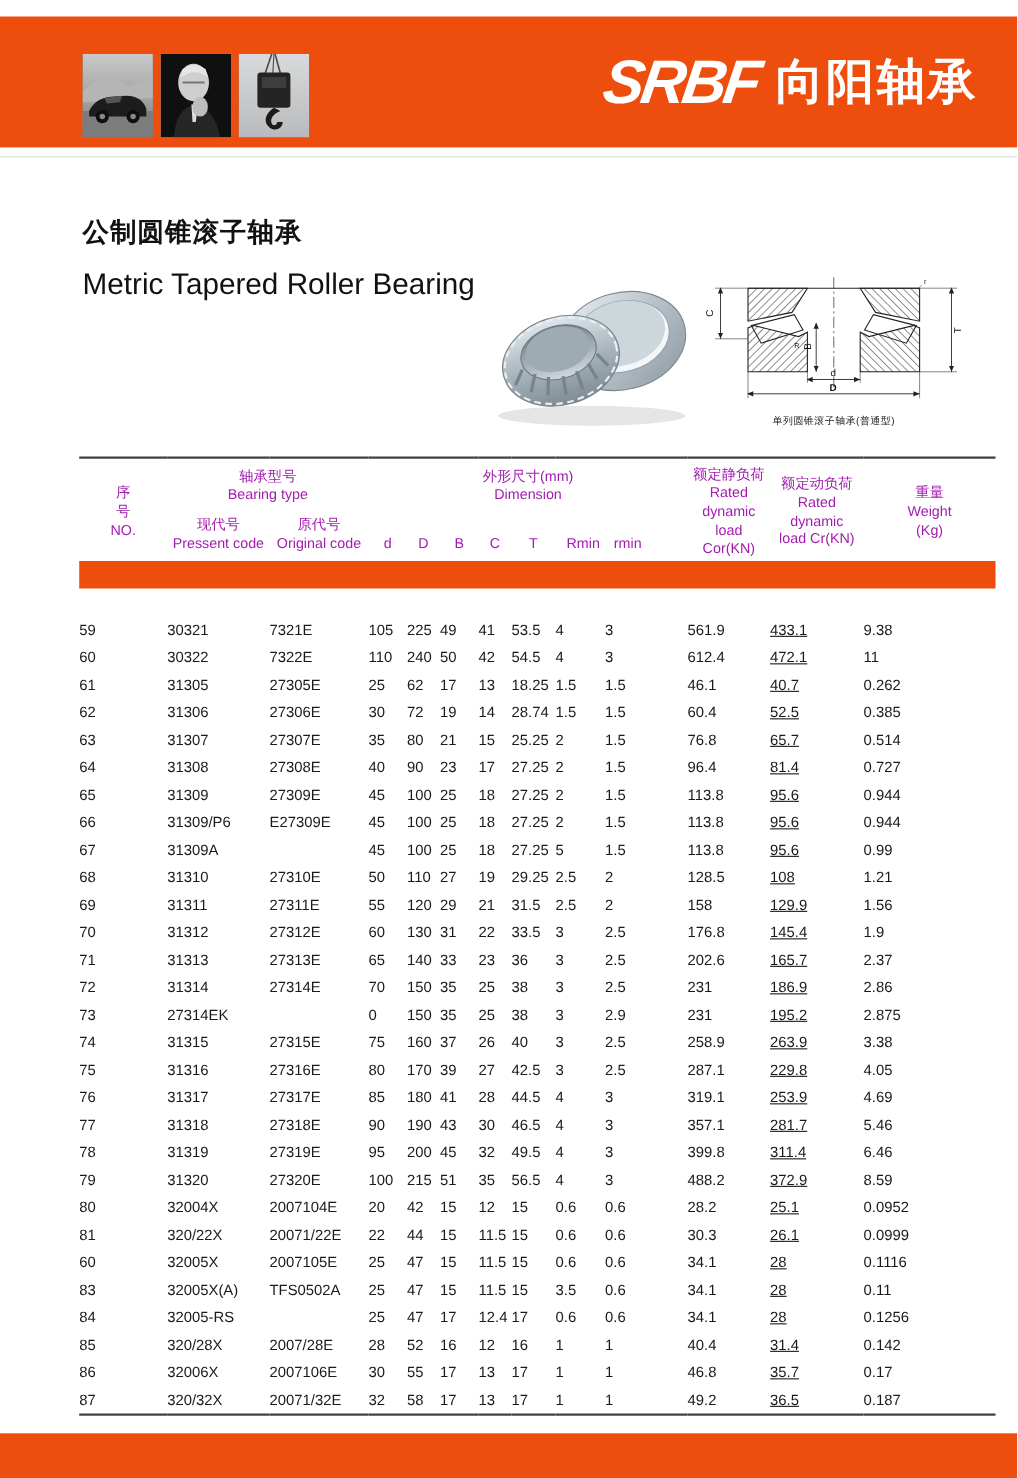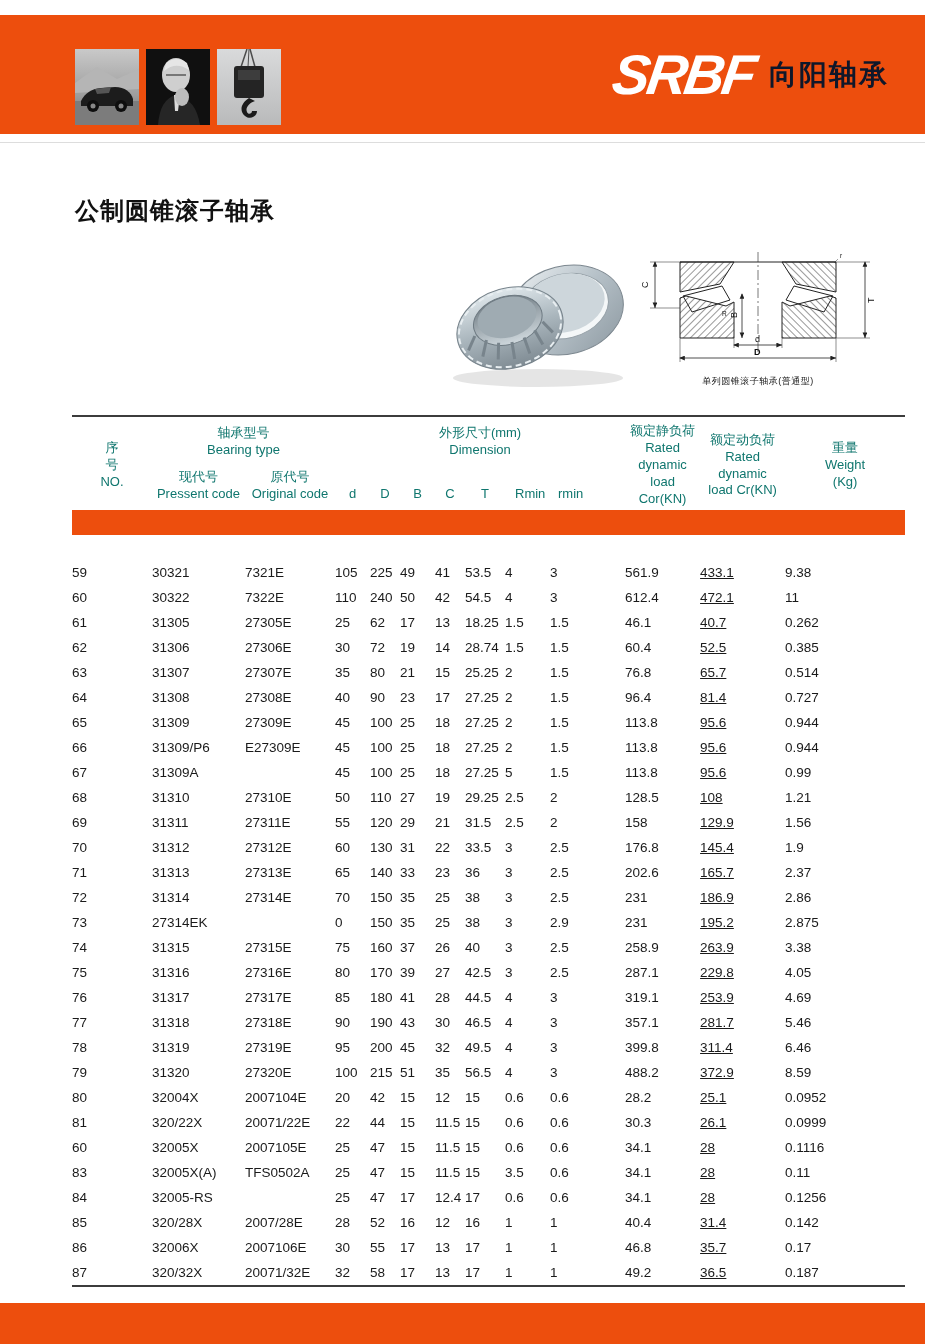--- a/index.html
+++ b/index.html
@@ -10,37 +10,37 @@
   }
   
   .topbar { position:absolute; left:0; top:15px; width:925px; height:119px; background:#ED4E0D; }
   .photos { position:absolute; left:75px; top:34px; display:flex; gap:7px; }
   .photo { width:64px; height:76px; background:#888; overflow:hidden; }
   .logo { position:absolute; right:36px; top:0; height:119px; display:flex; align-items:center; gap:16px; }
   .logo-latin {
     color:#fff; font-size:56px; font-weight:900; letter-spacing:-3px;
     transform:skewX(-8deg); line-height:1; font-style:italic;
   }
-  .logo-cn { color:#0f172a; font-size:28px; font-weight:900; letter-spacing:2px; line-height:1; }
+  .logo-cn { color:#ffffff; font-size:44px; font-weight:900; letter-spacing:2px; line-height:1; }
   .header-divider { position:absolute; left:0; top:142px; width:925px; height:1px; background:#ddd; }
   
   .title-block { position:absolute; left:75px; top:195px; }
   .title-cn { margin:0; font-size:24px; font-weight:700; letter-spacing:1px; color:#111; }
   .title-en { margin:16px 0 0 0; font-size:27px; font-weight:400; color:#111; }
   
   .bearing-photo { position:absolute; left:438px; top:240px; width:195px; height:152px; }
   .diagram { position:absolute; left:622px; top:250px; width:272px; }
   .diagram-caption { margin-top:1px; text-align:center; font-size:9px; color:#222; letter-spacing:0.5px; }
   
   table.spec {
     position:absolute; left:72px; top:415px; width:833px;
     border-collapse:collapse; table-layout:fixed;
     border-top:2px solid #3c3c3c; border-bottom:2px solid #3c3c3c;
   }
-  table.spec th { font-weight:400; font-size:13px; line-height:1.3; color:#0f766e; text-align:center; vertical-align:middle; padding:0; }
+  table.spec th { font-weight:400; font-size:13px; line-height:1.3; color:#a21caf; text-align:center; vertical-align:middle; padding:0; }
   tr.h1 th { height:42px; padding-top:4px; }
   tr.h2 th { height:40px; vertical-align:bottom; padding-bottom:7px; }
   tr.h2 th.dim-sub { vertical-align:bottom; }
   tr.bar-row td { height:23px; background:#ED4E0D; padding:0; }
   tr.spacer td { height:12px; padding:0; }
   table.spec td { font-size:13.5px; height:25px; line-height:25px; padding:0; white-space:nowrap; color:#1a1a1a; text-align:left; }
   .c-no      { text-align:center; color:#D55F36; }
   td.c-present { padding-left:0; color:#D55F36; }
   td.c-original{ padding-left:6px; }
   td.c-d { padding-left:5px;margin-left:20px; }  td.c-D { padding-left:5px; }
@@ -112,20 +112,21 @@
     </div>
     <div class="logo">
       <span class="logo-latin">SRBF</span>
       <span class="logo-cn">向阳轴承</span>
     </div>
   </div>
   <div class="header-divider"></div>
 
   <div class="title-block">
     <h1 class="title-cn">公制圆锥滚子轴承</h1>
+    <h2 class="title-en">Metric Tapered Roller Bearing</h2>
   </div>
 
   <div class="bearing-photo">
     <svg width="195" height="152" viewBox="0 0 195 152">
       <defs>
         <linearGradient id="met1" x1="0" y1="0" x2="1" y2="1">
           <stop offset="0" stop-color="#eef2f4"></stop>
             <stop offset="0.5" stop-color="#b7c2c9"></stop>
             <stop offset="1" stop-color="#8d99a1"></stop>
         </linearGradient>

